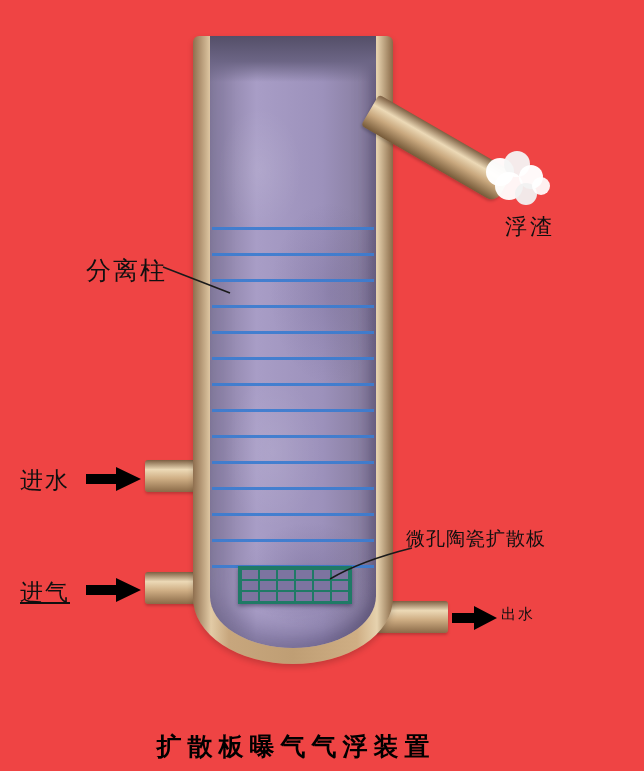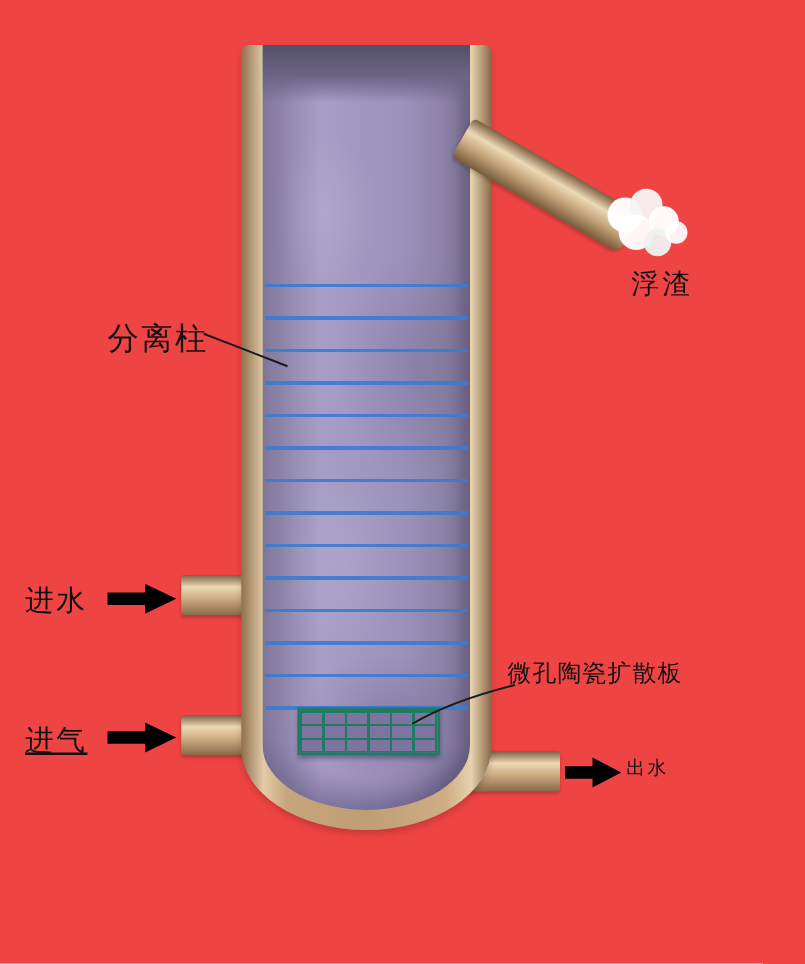--- a/index.html
+++ b/index.html
@@ -115,14 +115,15 @@
     <polygon points="452,613 474,613 474,606 497,618 474,630 474,623 452,623" fill="#000000"></polygon>
   </svg>
 
   <div class="lbl lbl-scum">浮渣</div>
   <div class="lbl lbl-column">分离柱</div>
   <div class="lbl lbl-water-in">进水</div>
   <div class="lbl lbl-air-in">进气</div>
   <div class="lbl lbl-plate">微孔陶瓷扩散板</div>
   <div class="lbl lbl-water-out">出水</div>
 
+  <div class="diagram-title">扩散板曝气气浮装置</div>
 
 </div>
 
 </body></html>

